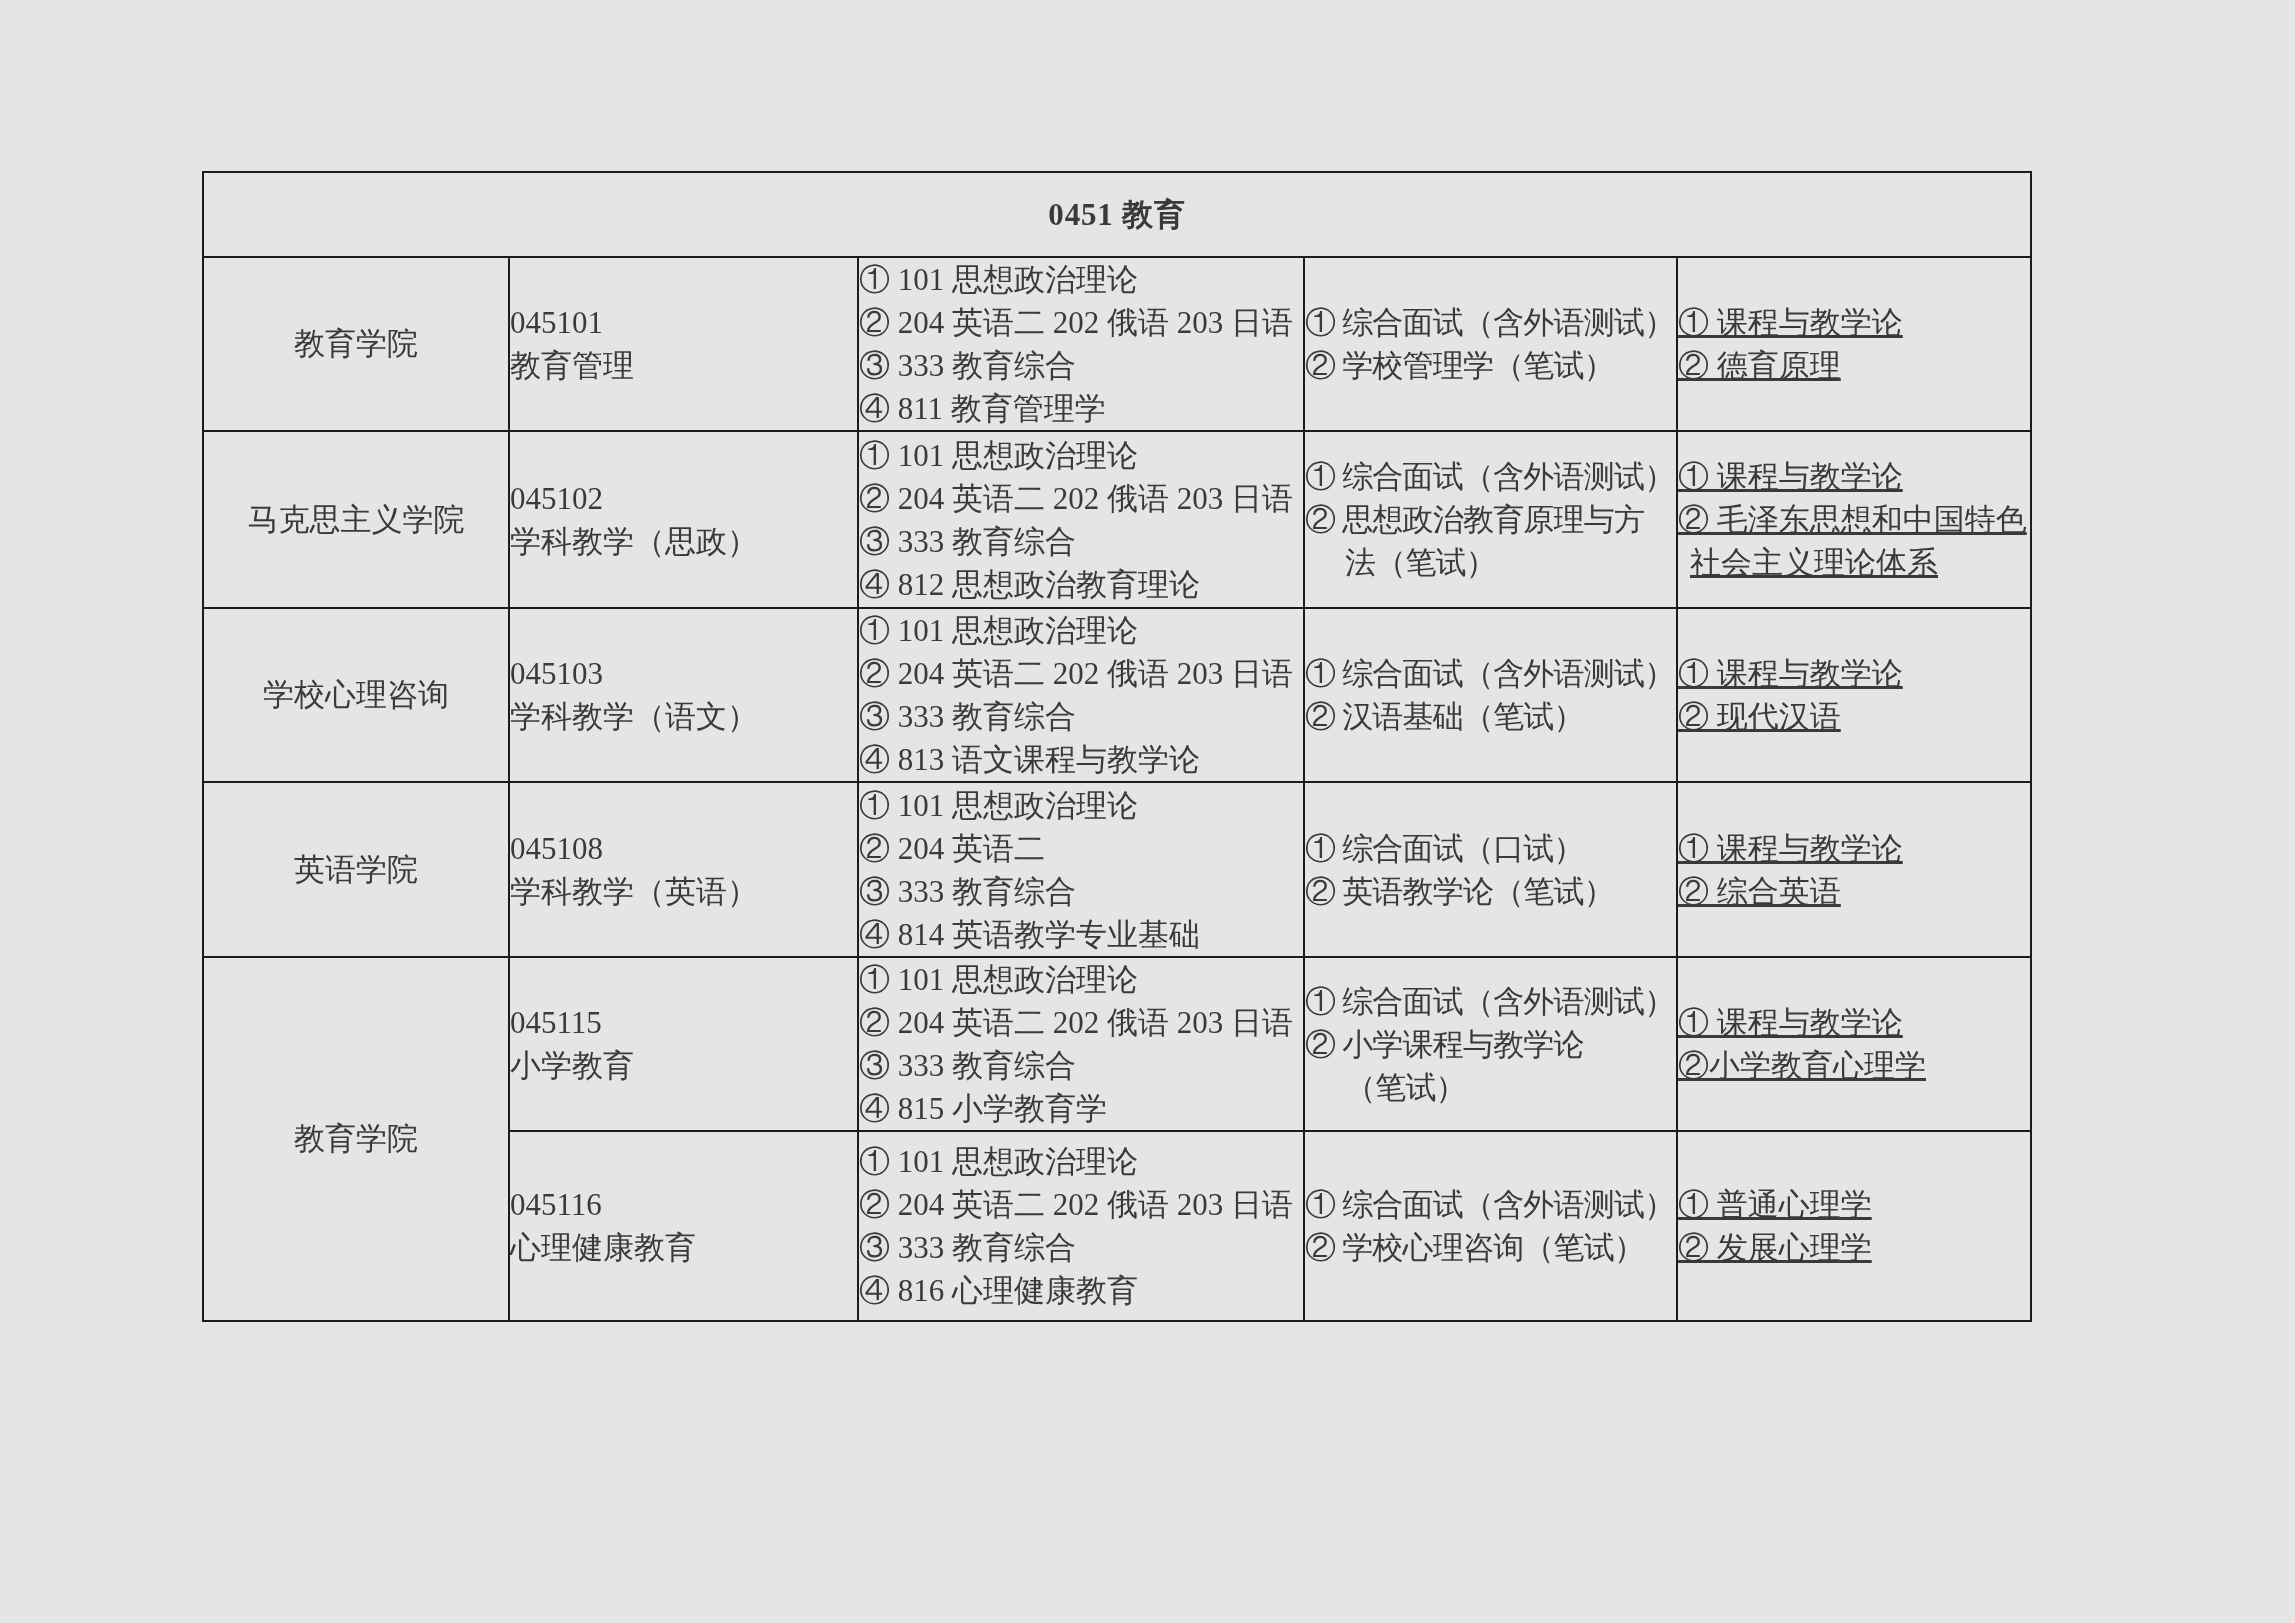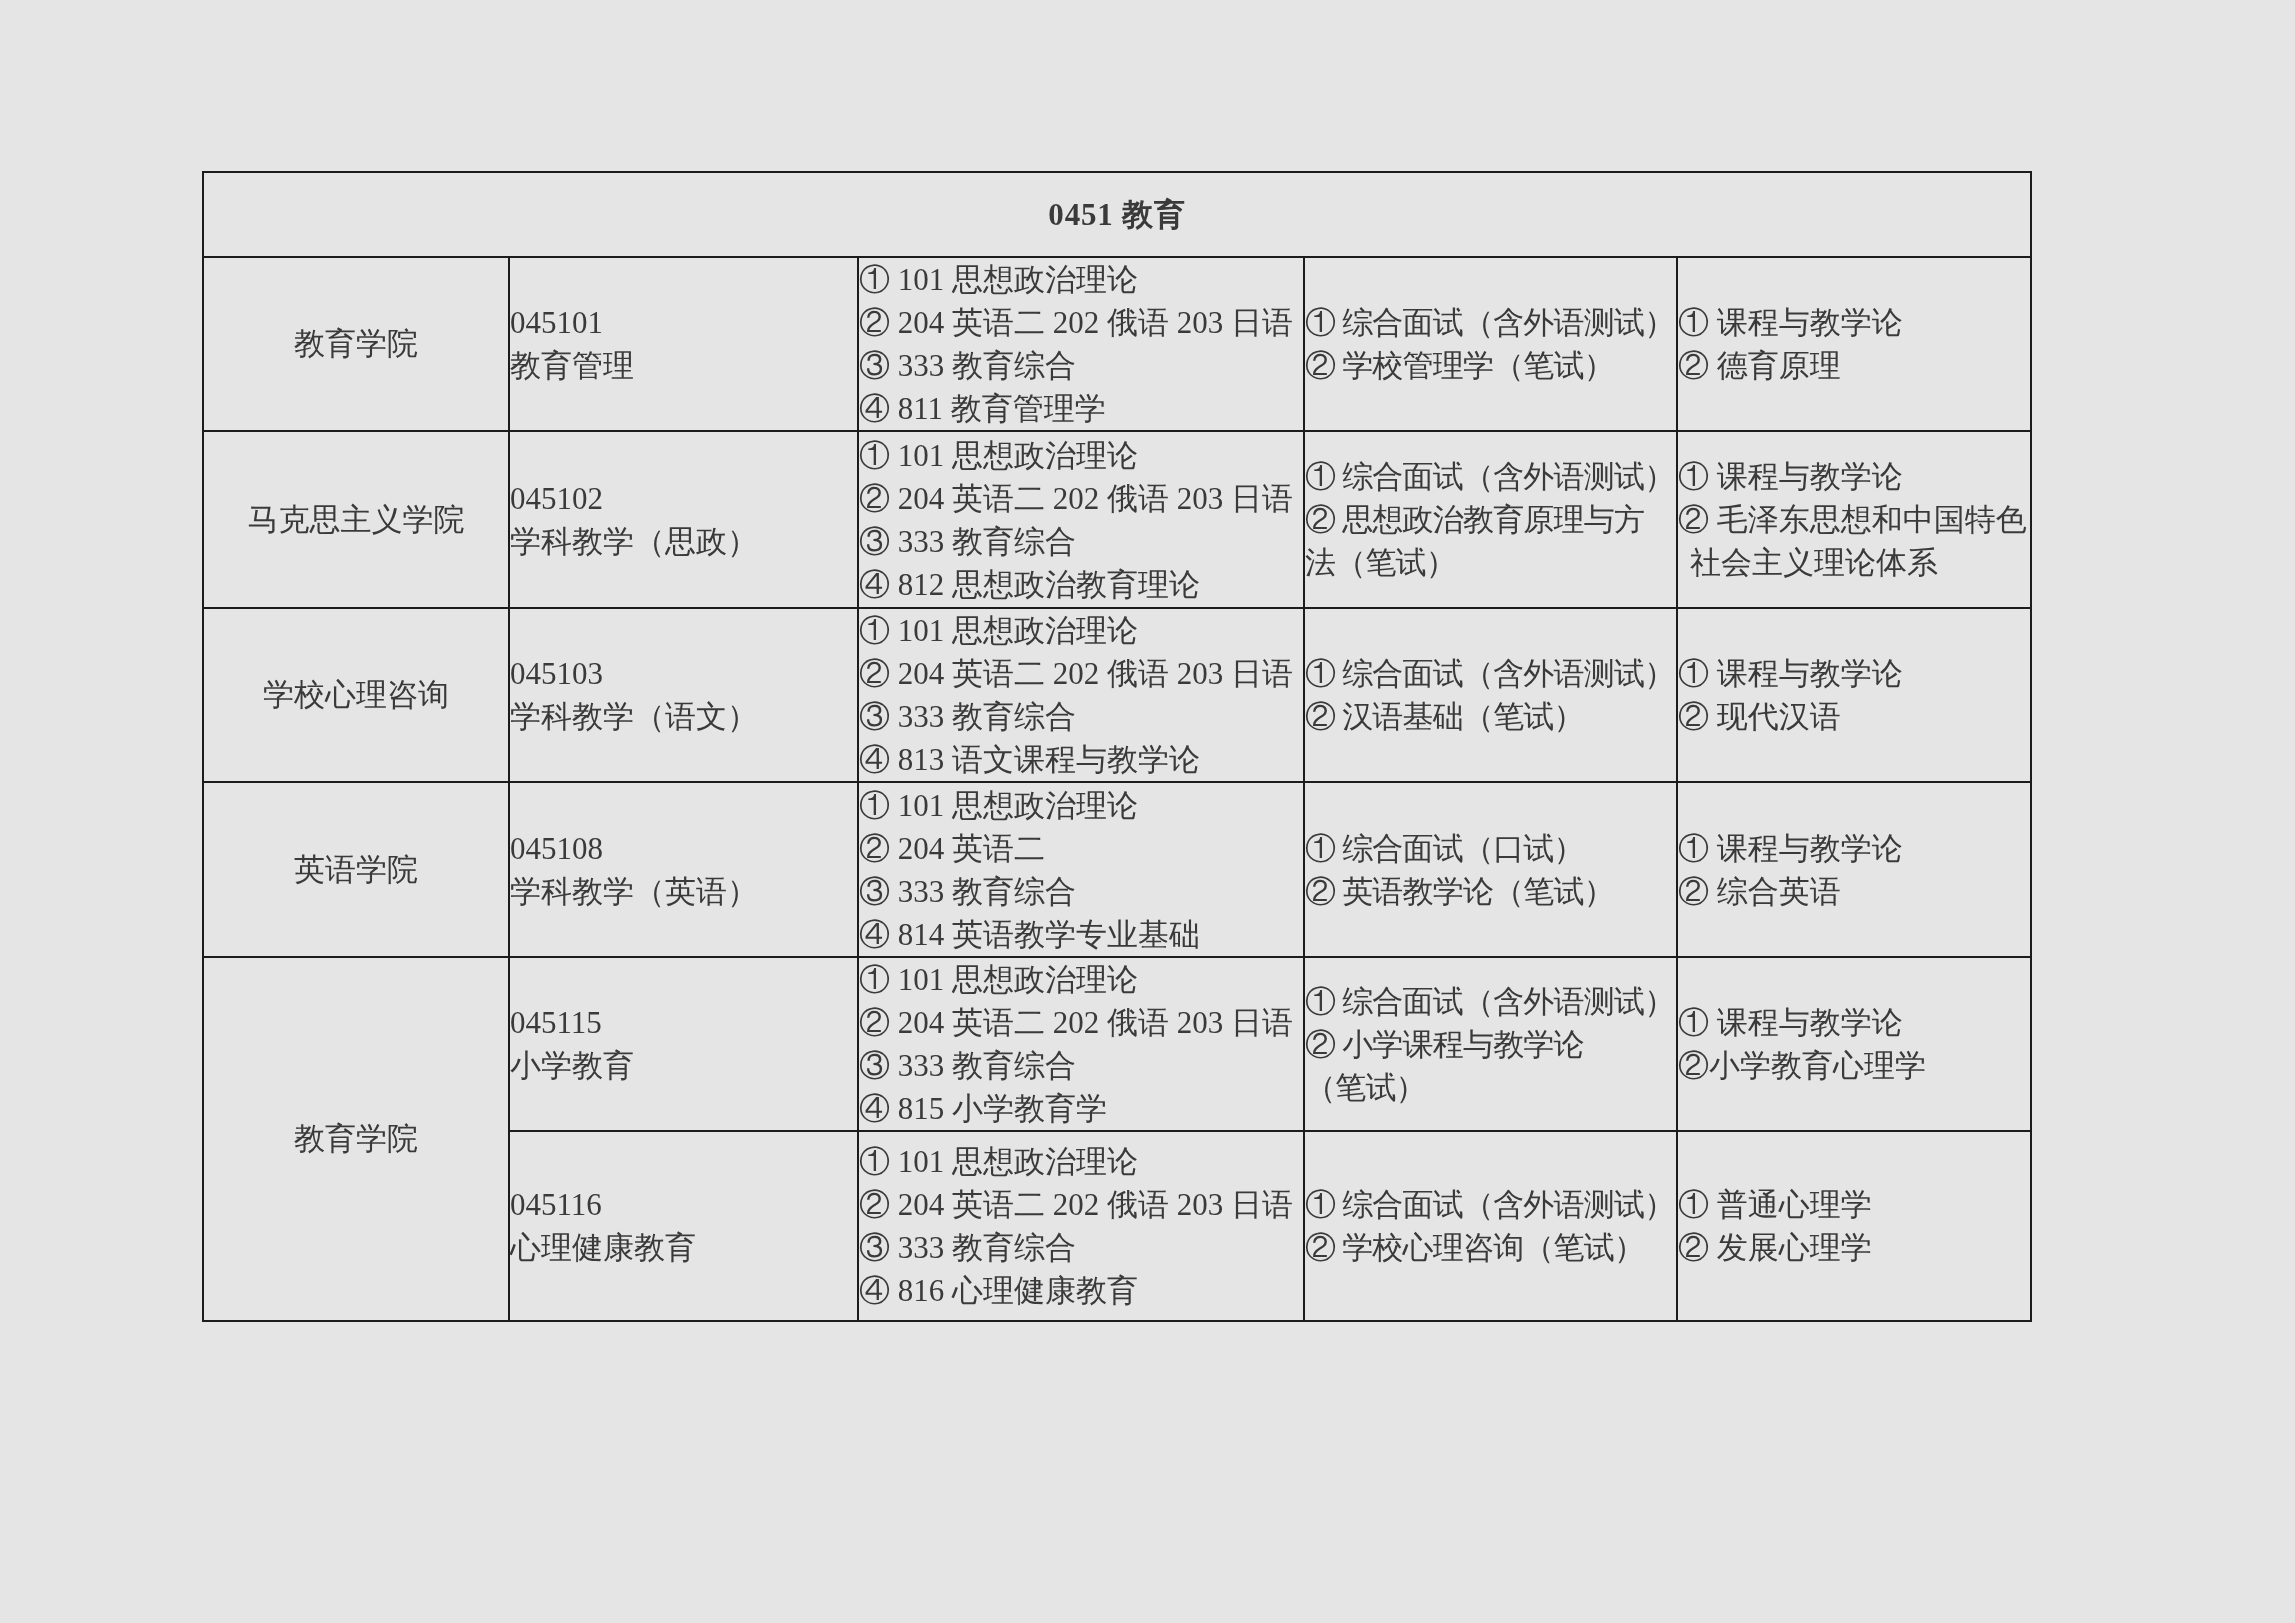--- a/index.html
+++ b/index.html
@@ -43,23 +43,23 @@
   tr.row-5{height:190px;}
   td.college-cell{text-align:center;}
   td.program-cell{padding-left:27px;margin-left:45px;}
   .program-code,.program-name{line-height:43px;white-space:nowrap;}
   .subject-line{
     line-height:43px;
     white-space:nowrap;
   }
   td.initial-exam-cell{padding-left:12.3px;}
   td.retest-cell{padding-left:6.2px;}
-  td.additional-cell{padding-left:9.2px;}
+  td.additional-cell{padding-left:9.2px;text-decoration:underline;}
   td.retest-cell .subject-line{letter-spacing:-0.8px;}
-  td.retest-cell .subject-line.cont{}
+  td.retest-cell .subject-line.cont{padding-left:40px;}
   td.additional-cell .subject-line.cont{padding-left:12px;}
 </style>
 </head>
 <body>
 
 <div class="page">
   <table class="program-table">
     <colgroup>
       <col style="width:306px">
       <col style="width:349px">

